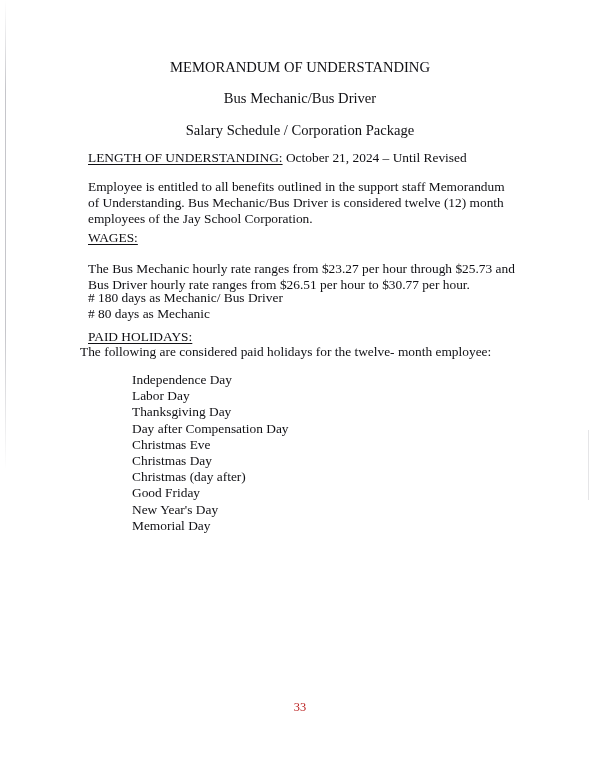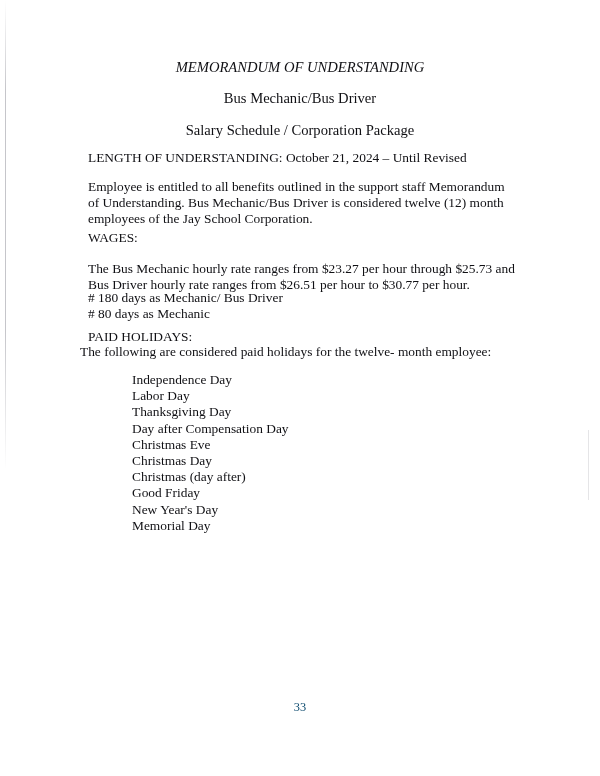--- a/index.html
+++ b/index.html
@@ -36,33 +36,34 @@
     width: 1px;
     height: 70px;
     background: rgba(180,180,186,0.35);
   }
 
   .title-line {
     text-align: center;
     font-size: 14.6px;
     line-height: 1.15;
   }
-  .t1 { position: absolute; left: 0; width: 600px; top: 59px; font-style: italic; }
+  .t1 { position: absolute; left: 0; width: 600px; top: 59px; }
   .t2 { position: absolute; left: 0; width: 600px; top: 90px; }
   .t3 { position: absolute; left: 0; width: 600px; top: 122px; }
 
   .body-block {
     position: absolute;
     left: 88px;
     width: 430px;
     font-size: 13.4px;
     line-height: 16.2px;
   }
 
   .heading-run {
+    text-decoration: underline;
     text-underline-offset: 1.5px;
   }
 
   .para {
     margin: 0;
   }
 
   .holiday-list {
     margin: 12px;
     padding: 0;
@@ -75,21 +76,21 @@
     line-height: 16.2px;
   }
 
   .page-number {
     position: absolute;
     left: 0;
     width: 600px;
     top: 700px;
     text-align: center;
     font-size: 12.4px;
-    color: #0c4a6e;
+    color: #b91c1c;
   }
 </style>
 </head>
 <body>
 
 <div class="page">
 
   <div class="scan-edge"></div>
   <div class="scan-edge2"></div>
 

